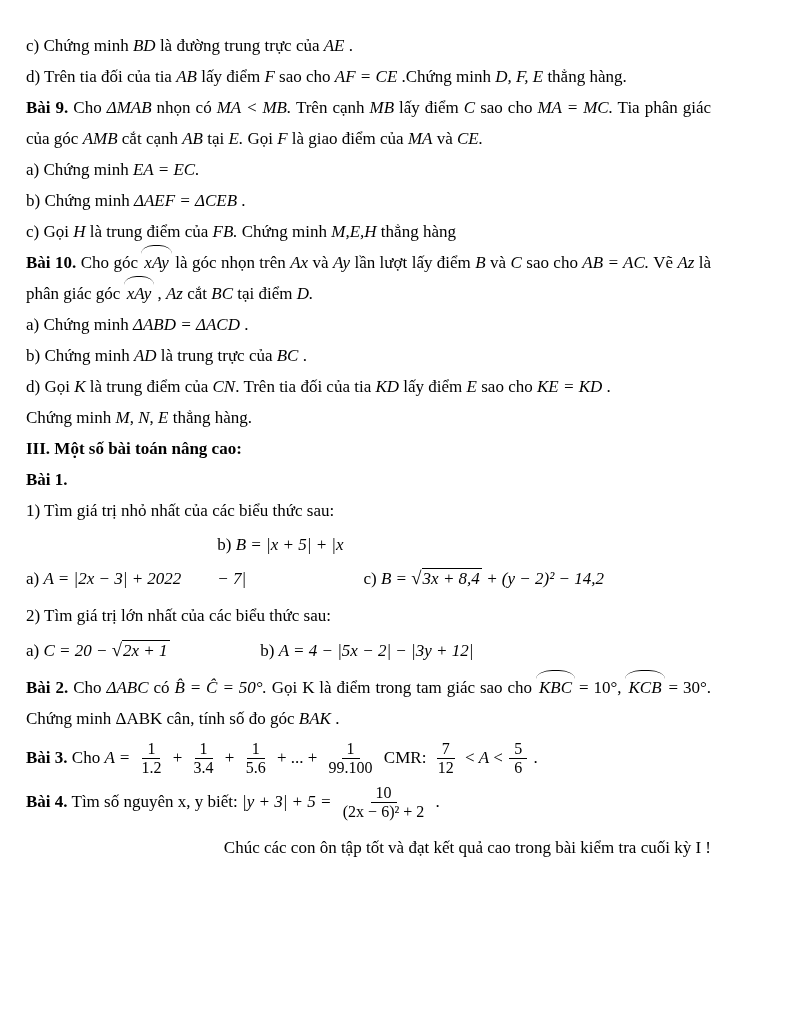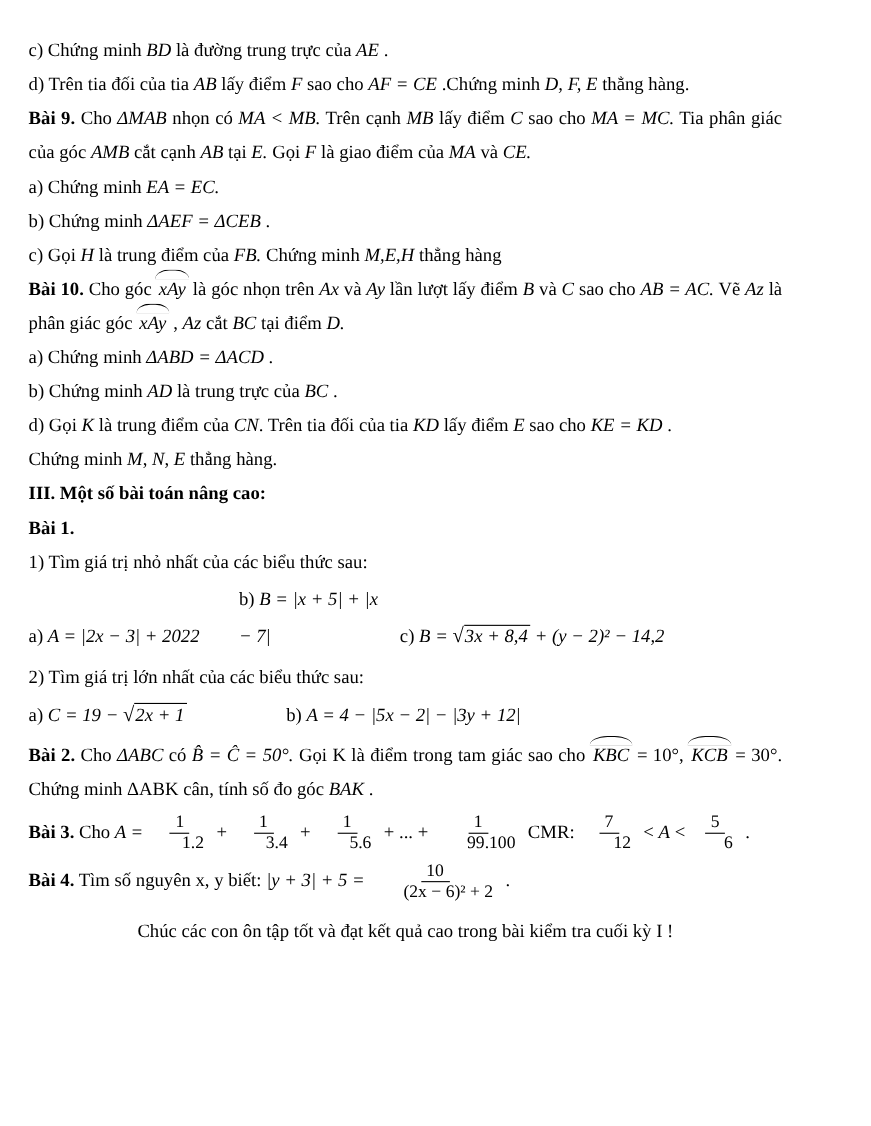--- a/index.html
+++ b/index.html
@@ -8,36 +8,36 @@
     background:#ffffff;color:#000000;
     font-family:"Liberation Serif","DejaVu Serif",serif;
     font-size:17px;
     overflow:hidden;
   }
   main{padding:30px 52px 0 26px;width:685px;}
   p{margin:0;line-height:31px;}
   p.justify{text-align:justify;}
   .b{font-weight:bold;}
   .i{font-style:italic;}
-  .center{text-align:center;}
+  .center{text-align:right;}
   
   .arc{font-style:italic;position:relative;display:inline-block;padding:0 2px;}
   .arc::before{
     content:"";position:absolute;left:-1px;right:-1px;top:-2px;height:8px;
     border-top:1.4px solid #000;
     border-radius:50% 50% 0 0 / 120% 120% 0 0;
   }
   
   .frac{
     display:inline-flex;flex-direction:column;align-items:center;
     vertical-align:middle;line-height:1.15;font-size:16px;
     margin:0 2px;text-align:center;font-style:normal;
   }
   .frac .num{display:block;padding:0 5px;border-bottom:1.2px solid #000;}
-  .frac .den{display:block;padding:0 5px;margin-left:24px;}
+  .frac .den{display:block;padding:0 5px;}
   
   .sqrt{white-space:nowrap;font-style:italic;}
   .sqrt .rad{font-style:normal;font-size:1.1em;}
   .sqrt .sqrt-body{border-top:1.2px solid #000;padding:0 2px 0 1px;}
   
   p.formula-row{line-height:34px;margin:2px 0 4px 0;}
   .cell{display:inline-block;}
   .cell-a1{width:187px;}
   .cell-b1{width:142px;}
   .cell-a2{width:230px;}
@@ -62,21 +62,21 @@
   <p class="b">III. Một số bài toán nâng cao:</p>
   <p class="b">Bài 1.</p>
   <p>1) Tìm giá trị nhỏ nhất của các biểu thức sau:</p>
   <p class="formula-row">
     <span class="cell cell-a1"><span>a) </span><span class="i">A = |2x − 3| + 2022</span></span>
     <span class="cell cell-b1"><span>b) </span><span class="i">B = |x + 5| + |x − 7|</span></span>
     <span class="cell"><span>c) </span><span class="i">B = </span><span class="sqrt"><span class="rad">√</span><span class="sqrt-body">3x + 8,4</span></span><span class="i"> + (y − 2)² − 14,2</span></span>
   </p>
   <p>2) Tìm giá trị lớn nhất của các biểu thức sau:</p>
   <p class="formula-row">
-    <span class="cell cell-a2"><span>a) </span><span class="i">C = 19 − </span><span class="sqrt"><span class="rad">√</span><span class="sqrt-body">2x + 1</span></span></span>
+    <span class="cell cell-a2"><span>a) </span><span class="i">C = 20 − </span><span class="sqrt"><span class="rad">√</span><span class="sqrt-body">2x + 1</span></span></span>
     <span class="cell"><span>b) </span><span class="i">A = 4 − |5x − 2| − |3y + 12|</span></span>
   </p>
   <p class="justify"><span class="b">Bài 2.</span><span> Cho </span><span class="i">ΔABC</span><span> có </span><span class="i">B̂ = Ĉ = 50°.</span><span> Gọi K là điểm trong tam giác sao cho </span><span class="arc">KBC</span><span> = 10°, </span><span class="arc">KCB</span><span> = 30°. Chứng minh ΔABK cân, tính số đo góc </span><span class="i">BAK</span><span> .</span></p>
   <p class="math-tall"><span class="b">Bài 3.</span><span> Cho </span><span class="i">A = </span><span class="frac">
         <span class="num">1</span>
         <span class="den">1.2</span>
       </span><span> + </span><span class="frac">
         <span class="num">1</span>
         <span class="den">3.4</span>
       </span><span> + </span><span class="frac">

